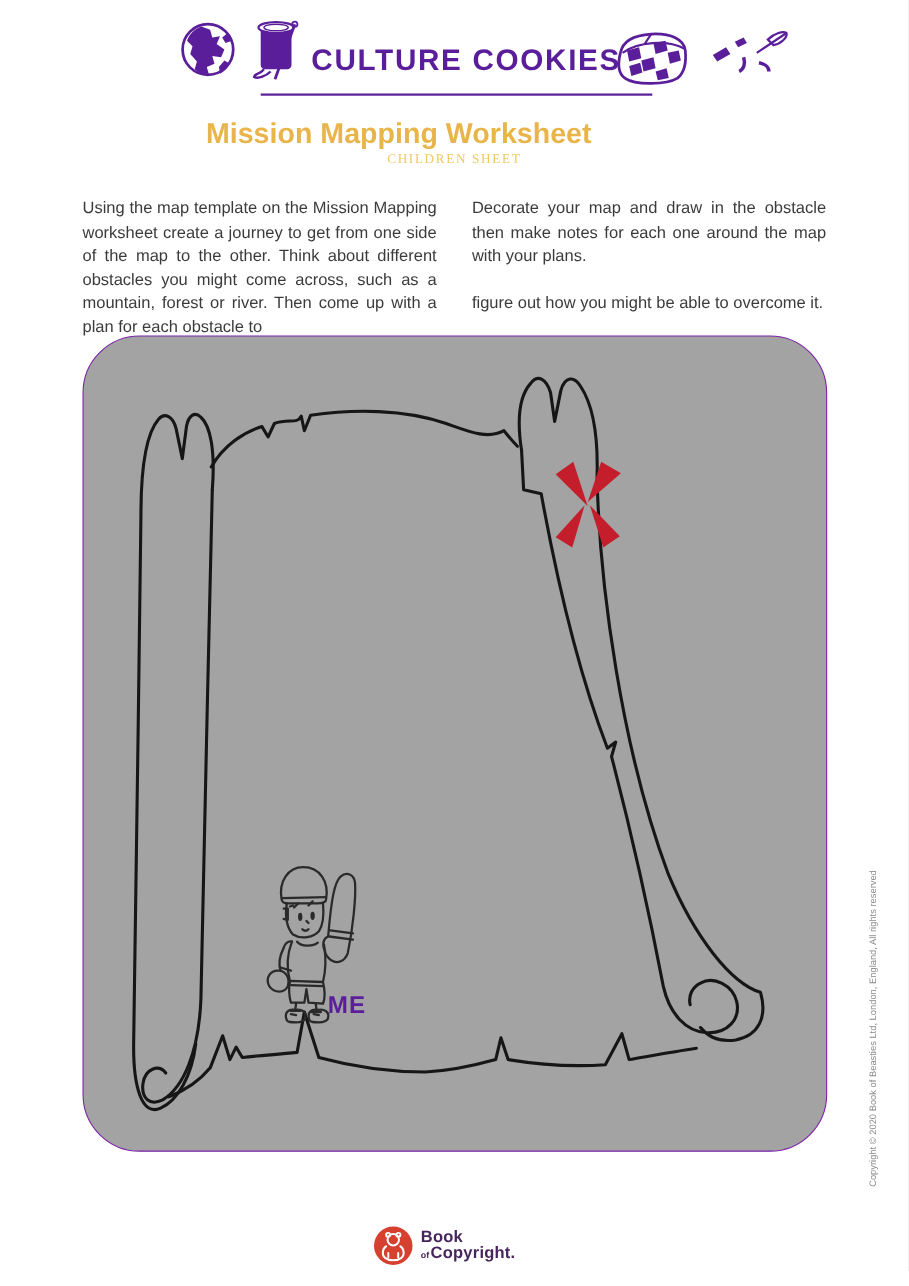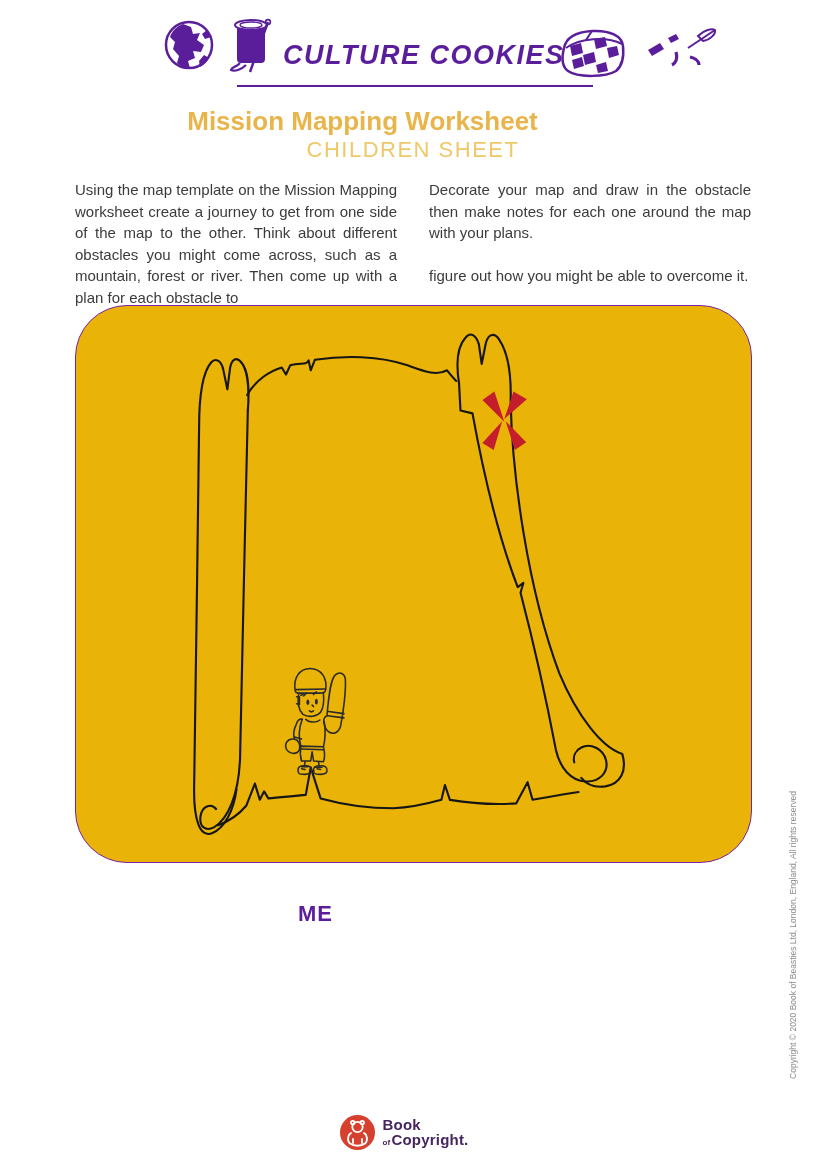--- a/index.html
+++ b/index.html
@@ -6,45 +6,45 @@
   html,body { background:#ffffff; }
   body {
     width:826px; height:1169px; position:relative; overflow:hidden;
     font-family:"Liberation Sans", sans-serif; color:#3b3b3b;
   }
   
   .hdr-icon { position:absolute; }
   .brand {
     position:absolute; left:283px; top:40px; width:260px;
     font-size:27px; font-weight:800; letter-spacing:1.5px;
-    color:#5b1e9b; white-space:nowrap;font-style:italic;
+    color:#5b1e9b; white-space:nowrap;
   }
   .divider {
     position:absolute; left:237px; top:85px; width:356px; height:2px;
     background:#5b1e9b;
   }
   .title-main {
     position:absolute; left:0; top:106px; width:725px; text-align:center;
     font-size:26px; font-weight:800; color:#e9b54b;
   }
   .title-sub {
     position:absolute; left:0; top:137px; width:826px; text-align:center;
-    font-size:22px; font-weight:400; letter-spacing:1.5px; color:#efc868;
+    font-size:12px; font-weight:400; letter-spacing:1.5px; color:#efc868;font-family:Liberation Serif, serif;
   }
   
   .instructions {
     position:absolute; left:75px; top:179px; width:676px;
     display:flex; gap:32px;
   }
   .instructions .col { flex:1; font-size:15px; line-height:1.44; text-align:justify; color:#3b3b3b; }
   .instructions .col p + p { margin-top:21px; }
   
   .map-panel {
-    position:absolute; left:75px; top:305px; width:677px; height:558px;
-    border:1.5px solid #7b22a6; border-radius:52px; background:#eab308;
+    position:absolute; left:75px; top:305px; width:677px; height:742px;
+    border:1.5px solid #7b22a6; border-radius:52px; background:#a3a3a3;
   }
   .map-panel svg { position:absolute; left:0; top:0; width:100%; height:100%; }
   .me-label {
     position:absolute; left:222px; top:595px;
     font-size:22px; font-weight:800; letter-spacing:1px; color:#5b1e9b;
   }
   
   .footer-logo {
     position:absolute; left:0; top:1114px; width:807px;
     display:flex; justify-content:center; align-items:center; gap:7px;

